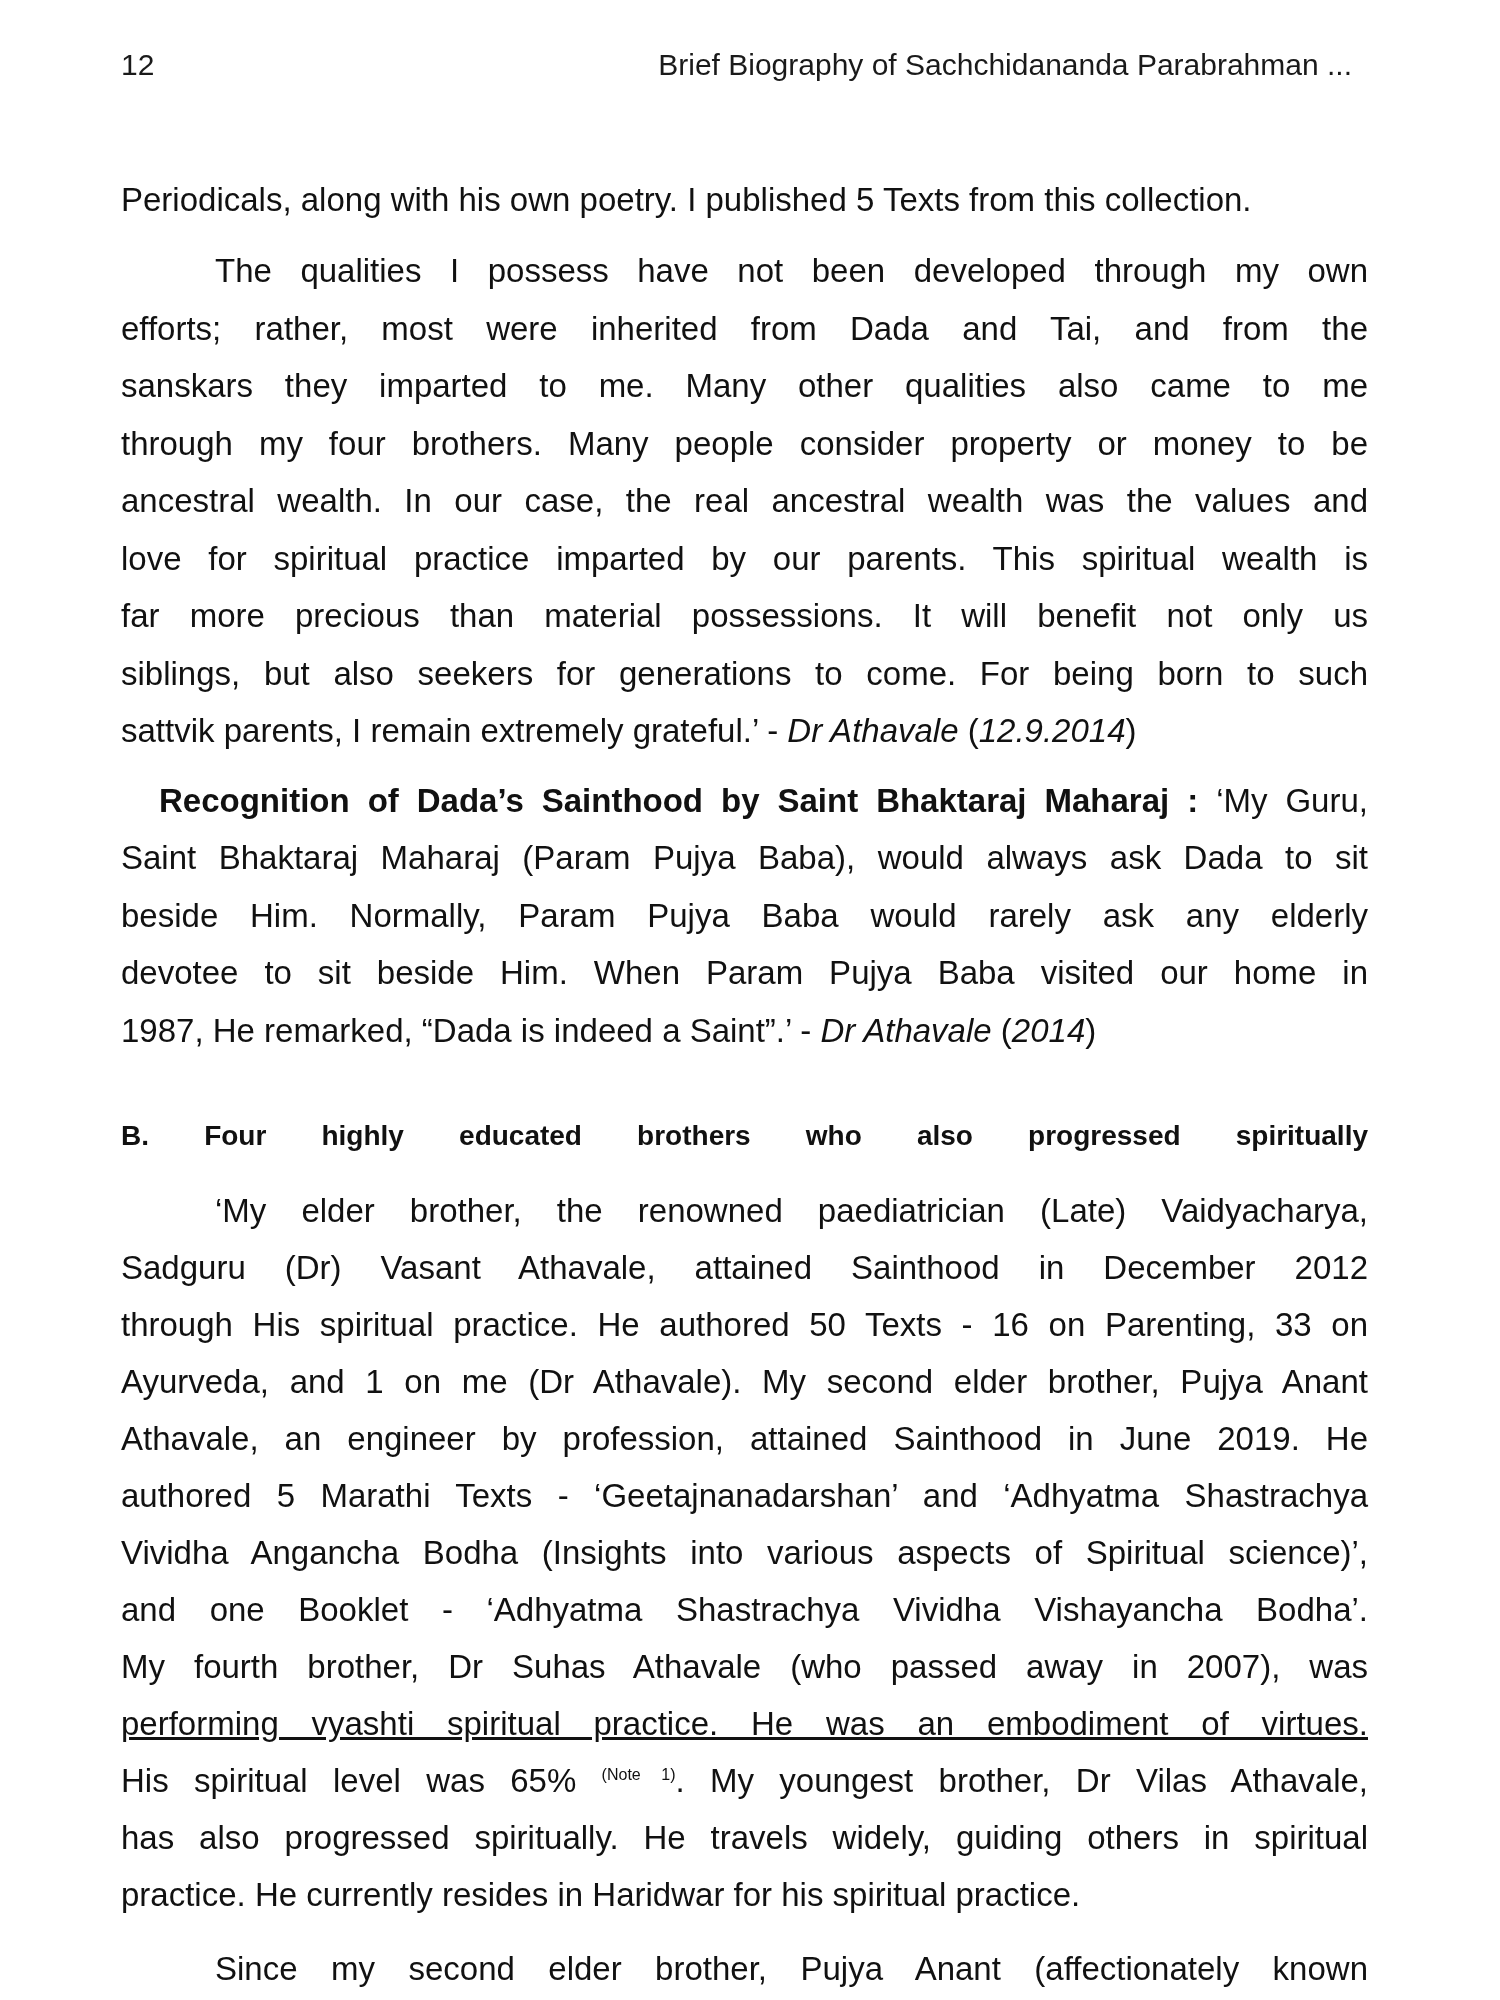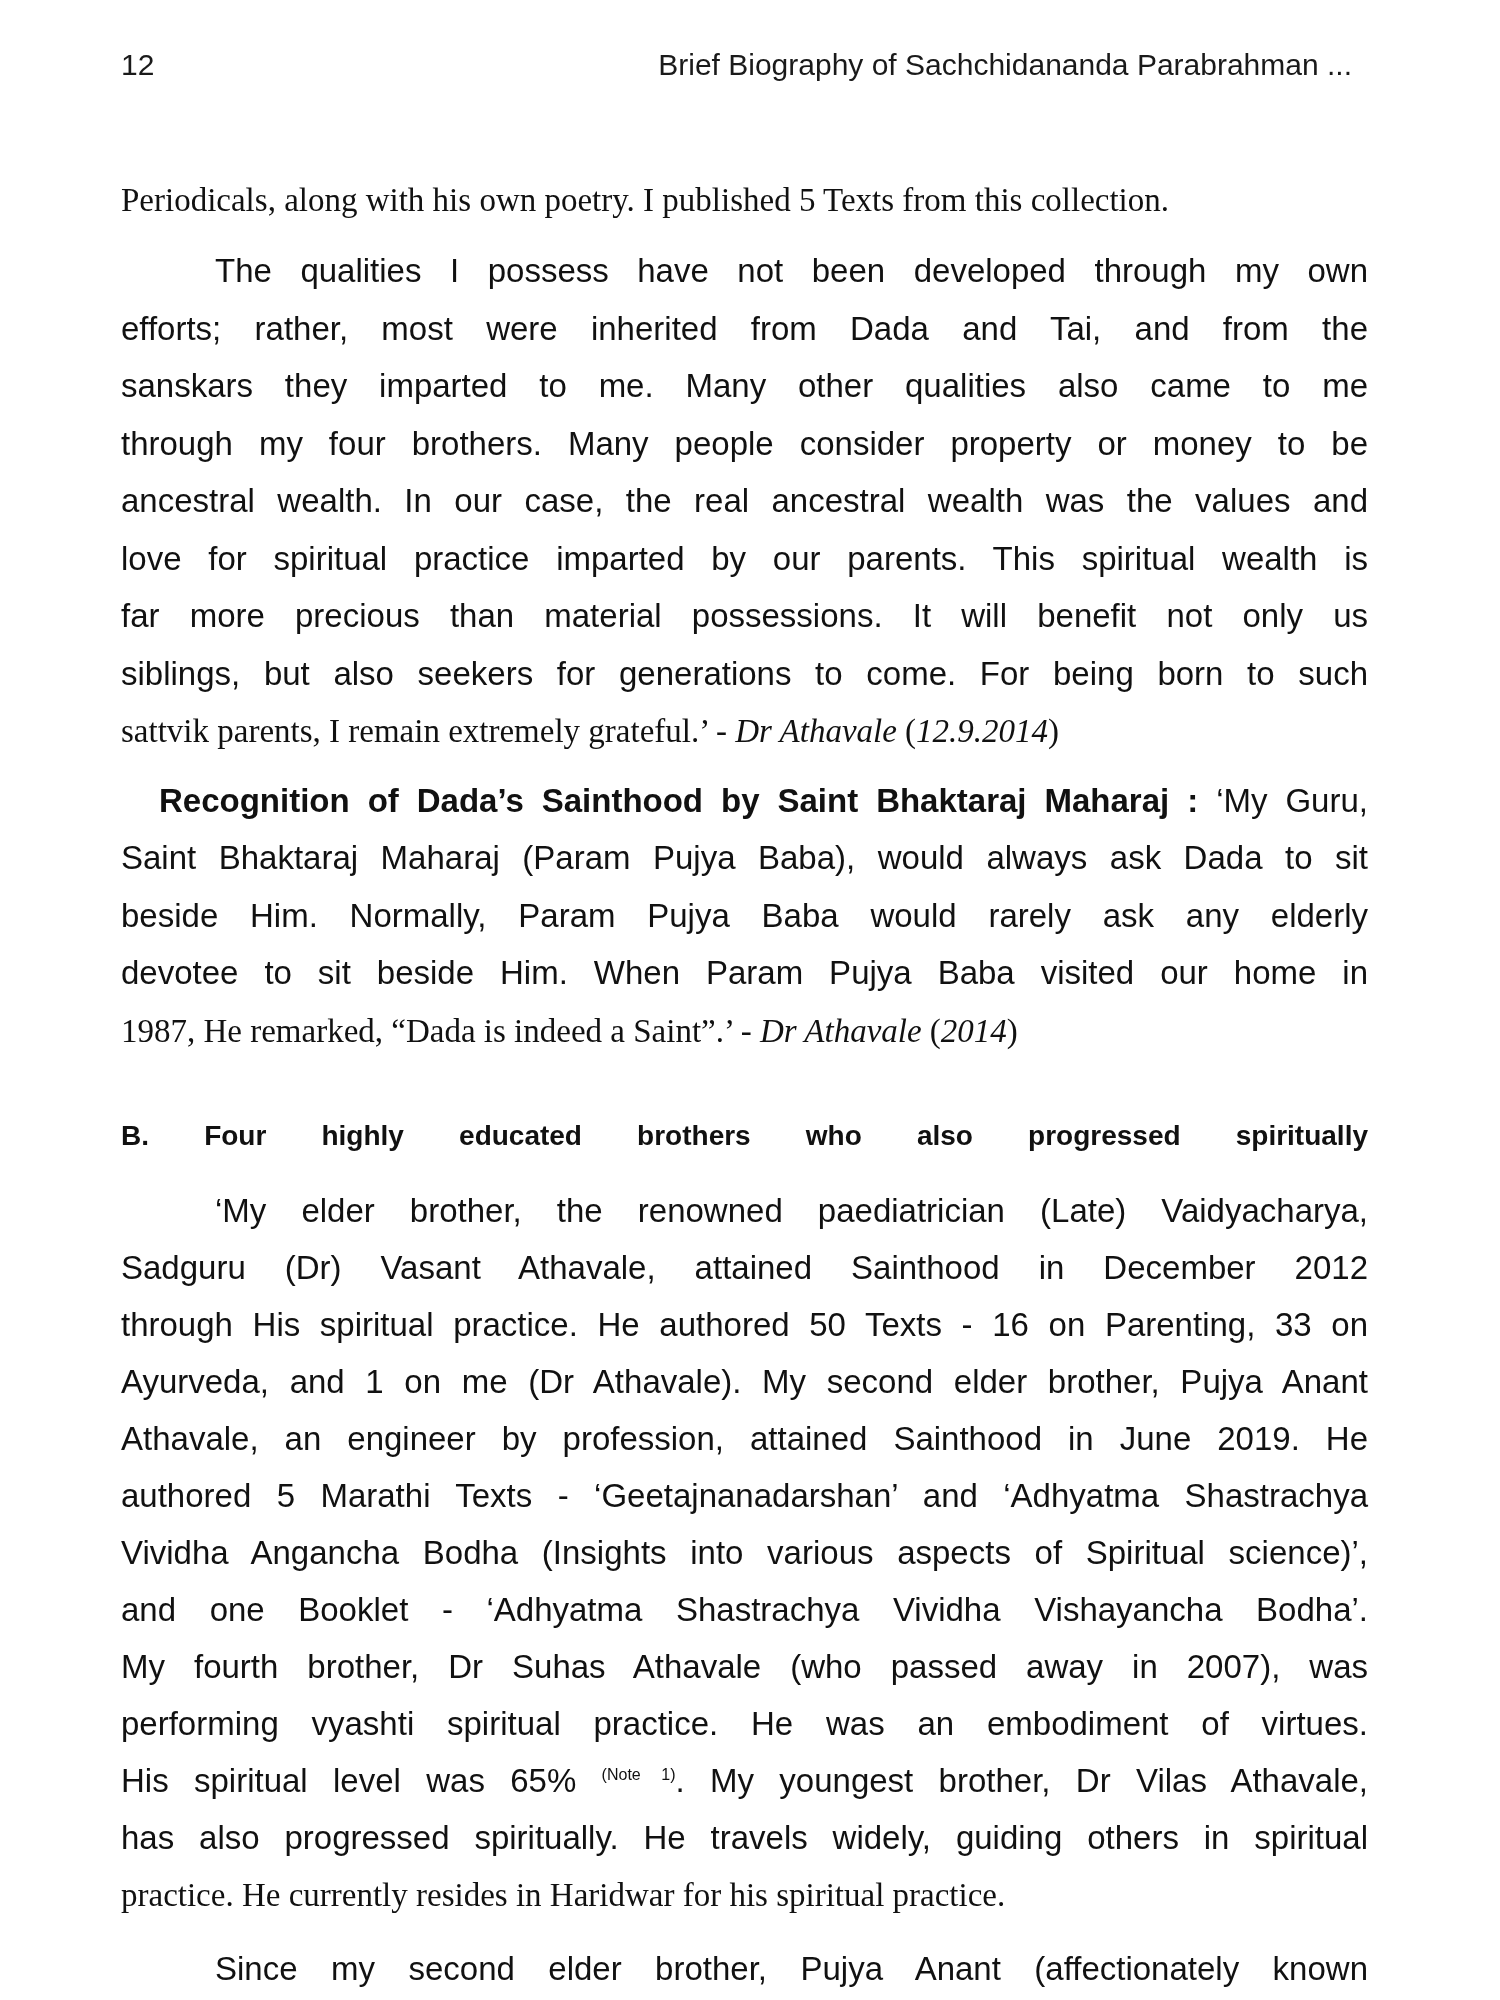--- a/index.html
+++ b/index.html
@@ -9,21 +9,21 @@
 
   .running-header { position: absolute; left: 121px; width: 1247px; top: 44px; height: 42px;
                     font-size: 30px; line-height: 42px; color: #1a1a1a; }
   .page-number { position: absolute; left: 0; top: 0; }
   .header-title { position: absolute; right: 16px; top: 0; white-space: nowrap; }
 
   .line { position: absolute; left: 121px; width: 1247px; height: 58px;
           font-size: 33px; line-height: 58px; white-space: nowrap;
           text-align: justify; text-align-last: justify; }
   .line.indent { left: 215px; width: 1153px; }
-  .line.last { text-align: center; text-align-last: left; font-family: Liberation Serif, serif; }
+  .line.last { text-align: center; text-align-last: left; }
   .line .run { white-space: pre; }
   .line b, .line .bold { font-weight: bold; margin-left: 38px; }
   .line i, .line .italic { font-style: italic; }
   .sup { font-size: 16px; vertical-align: 12px; line-height: 0; }
 
   .section-heading { position: absolute; left: 121px; width: 1247px; height: 66px;
                      font-size: 28px; line-height: 66px; font-weight: bold;
                      text-align: justify; text-align-last: justify; white-space: nowrap; }
 </style>
 </head>
@@ -65,21 +65,21 @@
   <div>
       <div class="line indent" style="top: 1182px;"><span class="run">‘My elder brother, the renowned paediatrician (Late) Vaidyacharya,</span></div>
       <div class="line" style="top: 1239px;"><span class="run">Sadguru (Dr) Vasant Athavale, attained Sainthood in December 2012</span></div>
       <div class="line" style="top: 1296px;"><span class="run">through His spiritual practice. He authored 50 Texts - 16 on Parenting, 33 on</span></div>
       <div class="line" style="top: 1353px;"><span class="run">Ayurveda, and 1 on me (Dr Athavale). My second elder brother, Pujya Anant</span></div>
       <div class="line" style="top: 1410px;"><span class="run">Athavale, an engineer by profession, attained Sainthood in June 2019. He</span></div>
       <div class="line" style="top: 1467px;"><span class="run">authored 5 Marathi Texts - ‘Geetajnanadarshan’ and ‘Adhyatma Shastrachya</span></div>
       <div class="line" style="top: 1524px;"><span class="run">Vividha Angancha Bodha (Insights into various aspects of Spiritual science)’,</span></div>
       <div class="line" style="top: 1581px;"><span class="run">and one Booklet - ‘Adhyatma Shastrachya Vividha Vishayancha Bodha’.</span></div>
       <div class="line" style="top: 1638px;"><span class="run">My fourth brother, Dr Suhas Athavale (who passed away in 2007), was</span></div>
-      <div class="line" style="top: 1695px;"><span class="run">performing vyashti spiritual practice. He was an embodiment of virtues.</span></div>
+      <div class="line" style="top: 1695px; text-decoration: underline;"><span class="run">performing vyashti spiritual practice. He was an embodiment of virtues.</span></div>
       <div class="line" style="top: 1752px;"><span class="run">His spiritual level was 65% </span><span class="run sup">(Note 1)</span><span class="run">. My youngest brother, Dr Vilas Athavale,</span></div>
       <div class="line" style="top: 1809px;"><span class="run">has also progressed spiritually. He travels widely, guiding others in spiritual</span></div>
       <div class="line last" style="top: 1866px;"><span class="run">practice. He currently resides in Haridwar for his spiritual practice.</span></div>
     </div>
 
   <div>
       <div class="line indent" style="top: 1940px;"><span class="run">Since my second elder brother, Pujya Anant (affectionately known</span></div>
     </div>
 
 </div>

